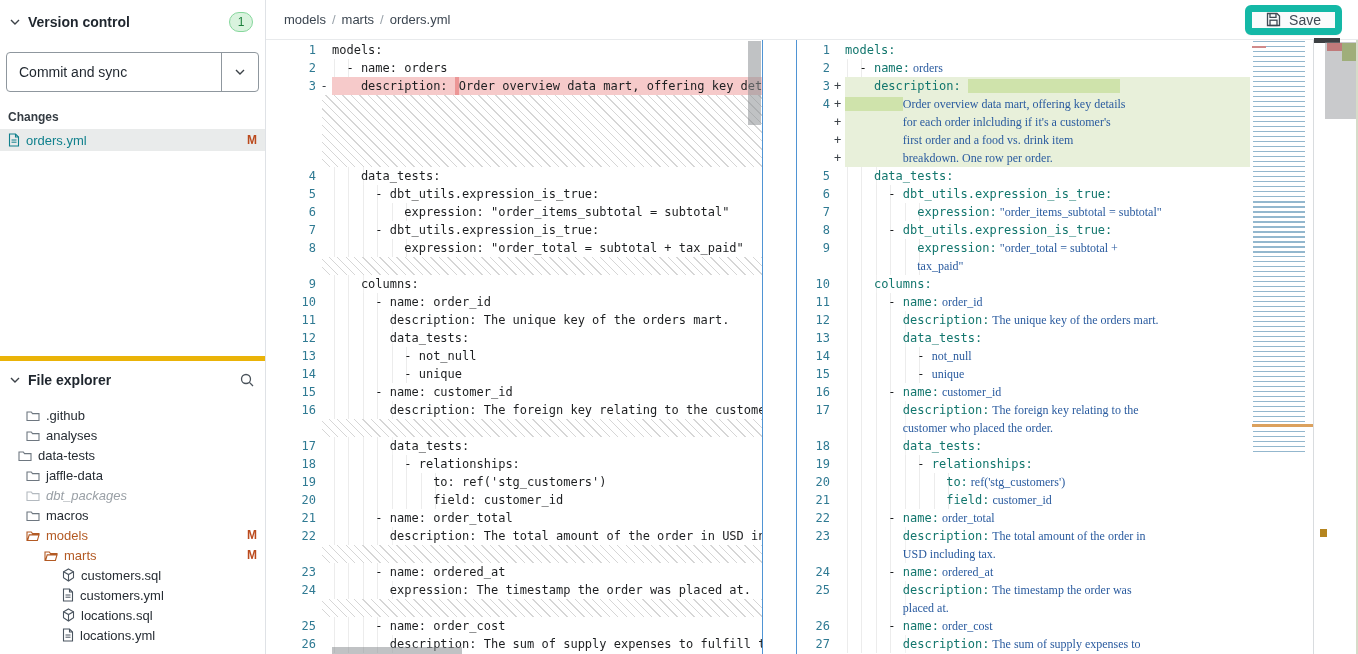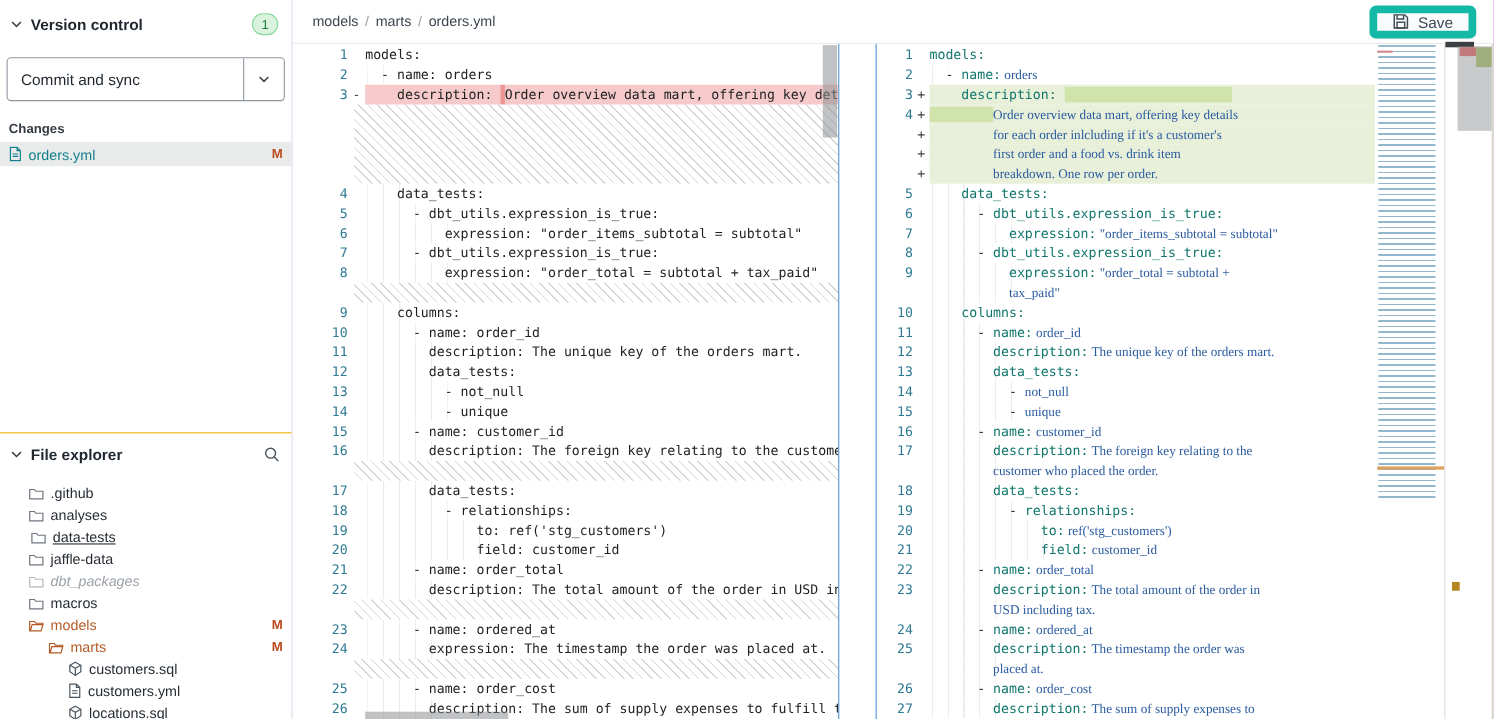--- a/index.html
+++ b/index.html
@@ -1,38 +1,38 @@
 <!DOCTYPE html>
 <html><head>
 <meta charset="utf-8">
 <style>
   * { margin:0; padding:0; box-sizing:border-box; }
   html,body { background:#fff; }
   #app { position:relative; width:1358px; height:654px; overflow:hidden;
-         font-family:"Liberation Sans", sans-serif; color:#262c33; background:#d946ef; }
+         font-family:"Liberation Sans", sans-serif; color:#262c33; background:#e5e5e5; }
 
   
   #sidebar { position:absolute; left:0; top:0; width:266px; height:654px;
              border-right:1px solid #dfe2e6; background:#fff; }
   .vc-header { height:44px; display:flex; align-items:center; padding:0 12px 0 10px; gap:8px; }
   .sec-title { font-size:14px; font-weight:700; color:#1f262e; }
   .count-badge { margin-left:auto; min-width:24px; height:20px; padding:0 7px; border-radius:10px;
                  background:#d9f3de; border:1px solid #86d79c; color:#1b7f3b; font-size:12px;
                  display:flex; align-items:center; justify-content:center; }
   .commit-split { margin:8px 6px 0 6px; height:40px; display:flex; border:1px solid #8f979e;
                   border-radius:4px; background:#fff; overflow:hidden; }
   .commit-main { flex:1; display:flex; align-items:center; padding:0 12px; font-size:14px; color:#1f262e; cursor:pointer; }
   .commit-caret { width:37px; display:flex; align-items:center; justify-content:center;
                   border-left:1px solid #8f979e; cursor:pointer; }
   .changes-label { margin:18px 0 5px 8px; font-size:12px; font-weight:700; color:#343b42; }
   .changes-row { height:22px; display:flex; align-items:center; gap:6px; padding:0 8px 0 8px;
                  background:#e9ebeb; cursor:pointer; }
   .changes-name { font-size:13px; color:#11808d; }
   .m-badge { margin-left:auto; font-size:12px; font-weight:700; color:#bb4a1d; }
-  .fe-section { position:absolute; top:356px; left:0; right:0; bottom:0; border-top:1px solid #eab308; overflow:hidden;margin-top:37px; }
+  .fe-section { position:absolute; top:356px; left:0; right:0; bottom:0; border-top:5px solid #eab308; overflow:hidden; }
   .fe-header { height:38px; display:flex; align-items:center; gap:8px; padding:0 10px; }
   .tree { padding-top:6px; }
   .tree-row { height:20px; display:flex; align-items:center; gap:6px; padding-right:8px;
               font-size:13px; cursor:pointer; }
   .tree-row .lbl { white-space:nowrap; }
   .tree-row.muted .lbl { color:#9aa0a6; font-style:italic; }
   .tree-row.muted svg { color:#b4bac0; }
   .tree-row.orange .lbl { color:#b35a24; }
   .tree-row.orange svg { color:#b35a24; }
   .icon { display:inline-flex; color:#6e7780; flex:none; }
@@ -159,21 +159,21 @@
             <span class="lbl">.github</span>
           </div>
           <div class="tree-row" style="padding-left: 26px;">
             <span class="icon">
               <svg width="14" height="13" viewBox="0 0 14 13">
                 <path d="M1 3h4.3l1.2 1.6H13v6.9H1z" fill="none" stroke="currentColor" stroke-width="1.1"></path>
               </svg>
             </span>
             <span class="lbl">analyses</span>
           </div>
-          <div class="tree-row" style="padding-left: 28px; text-decoration: underline;">
+          <div class="tree-row" style="padding-left: 18px;">
             <span class="icon">
               <svg width="14" height="13" viewBox="0 0 14 13">
                 <path d="M1 3h4.3l1.2 1.6H13v6.9H1z" fill="none" stroke="currentColor" stroke-width="1.1"></path>
               </svg>
             </span>
             <span class="lbl">data-tests</span>
           </div>
           <div class="tree-row" style="padding-left: 26px;">
             <span class="icon">
               <svg width="14" height="13" viewBox="0 0 14 13">

